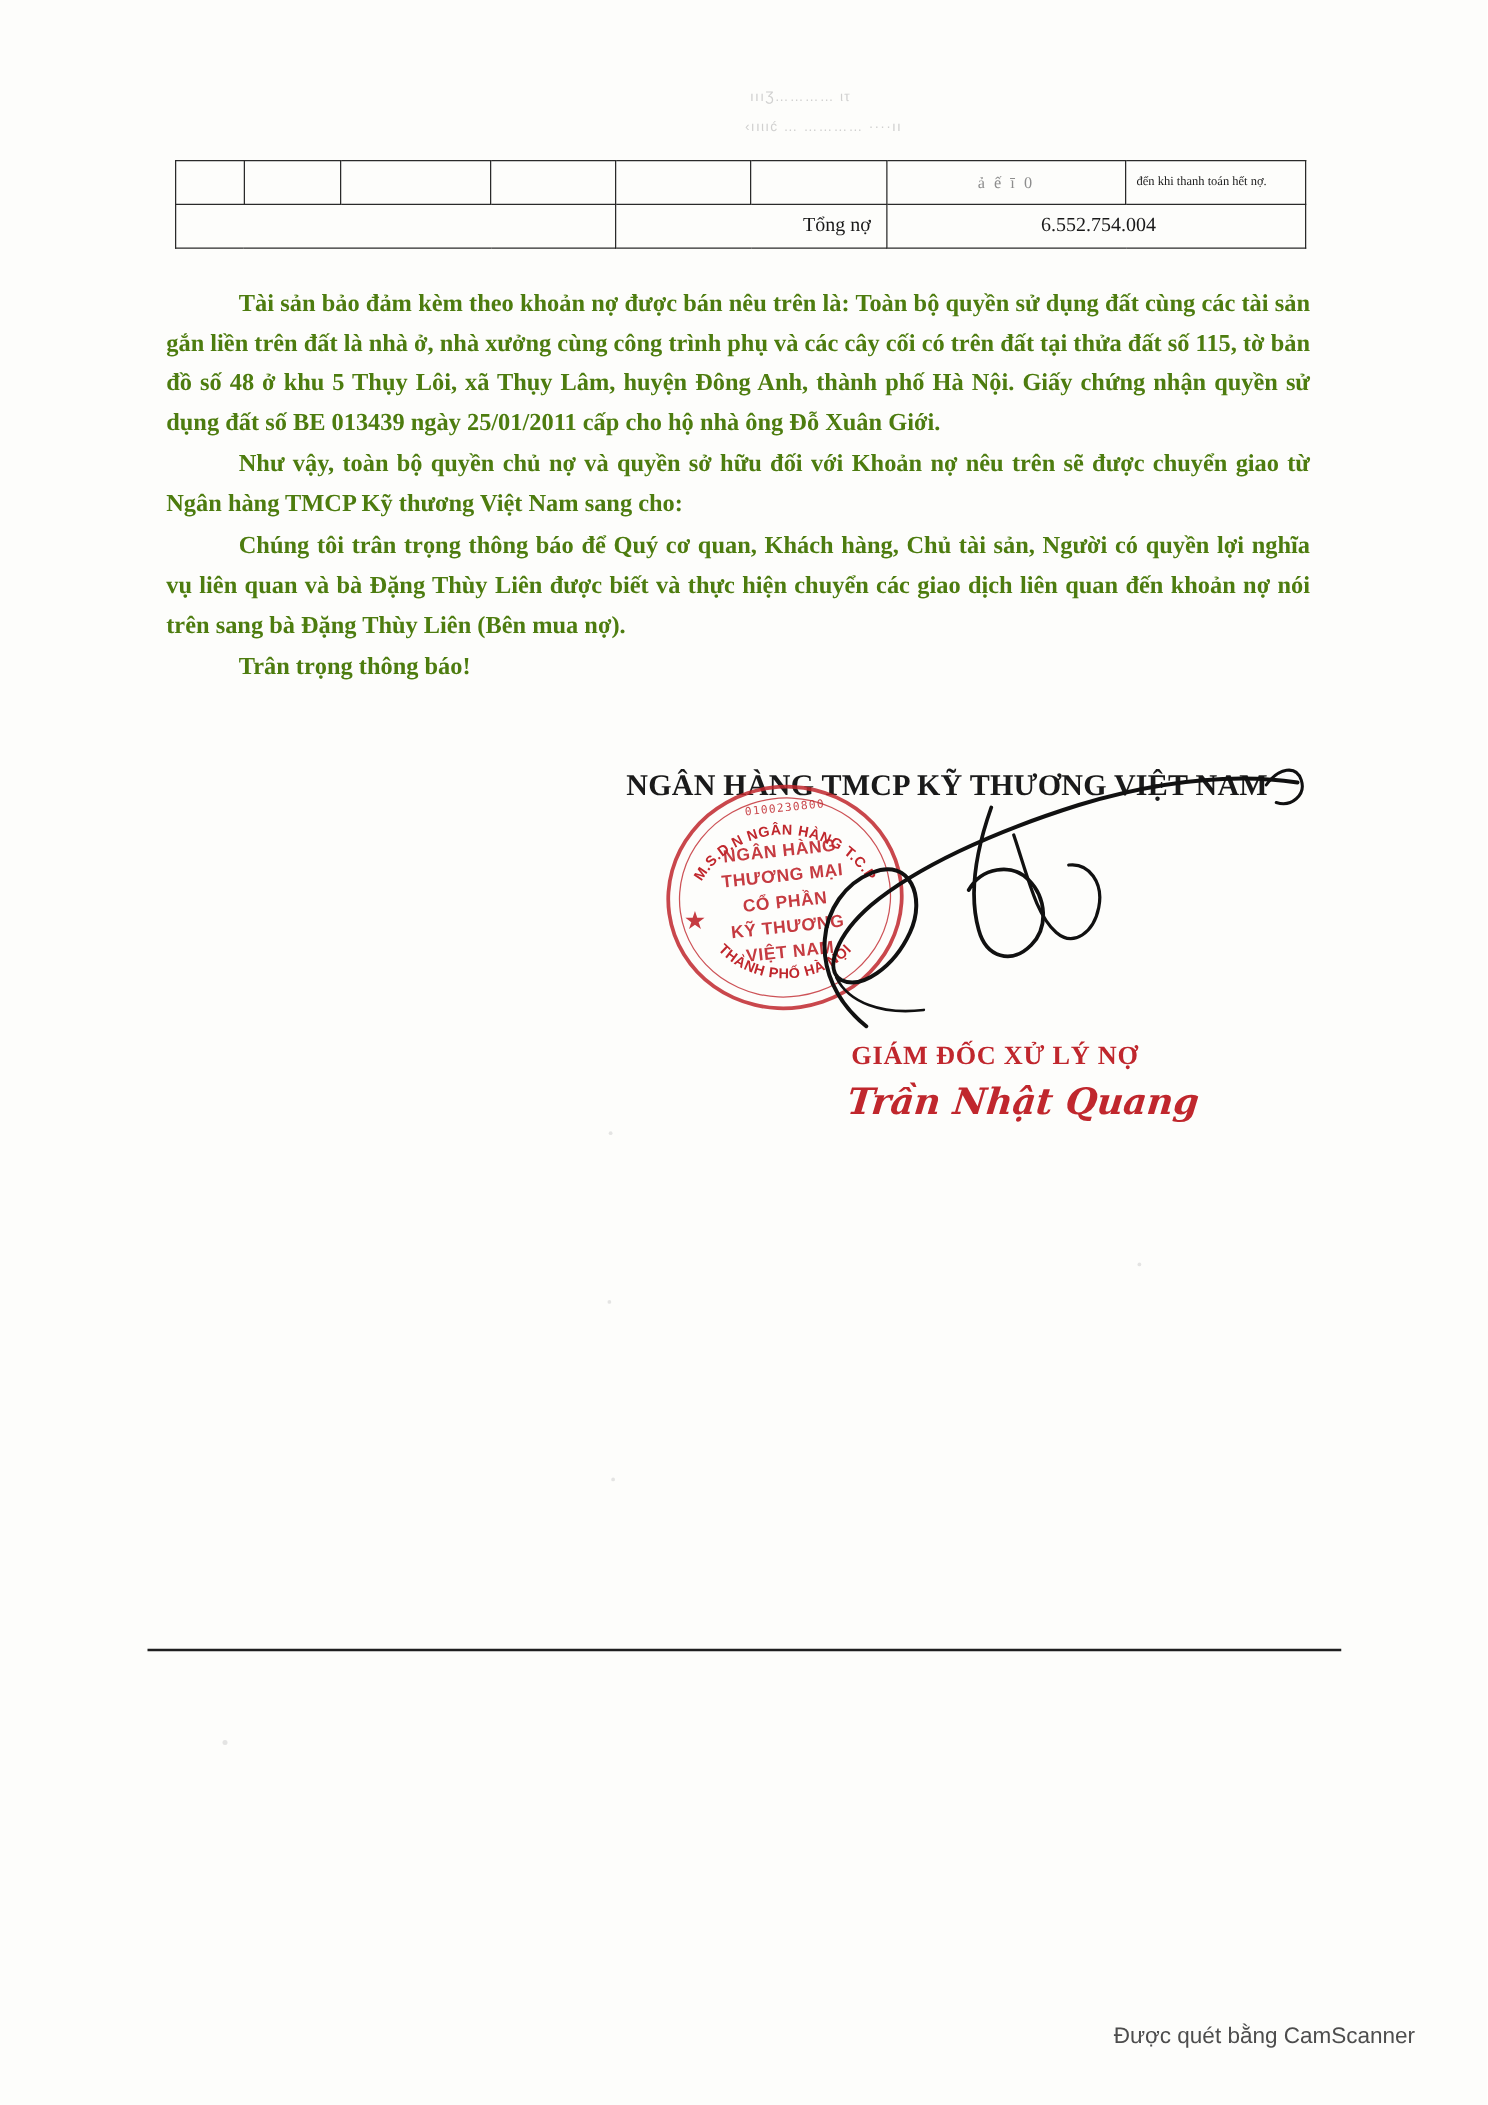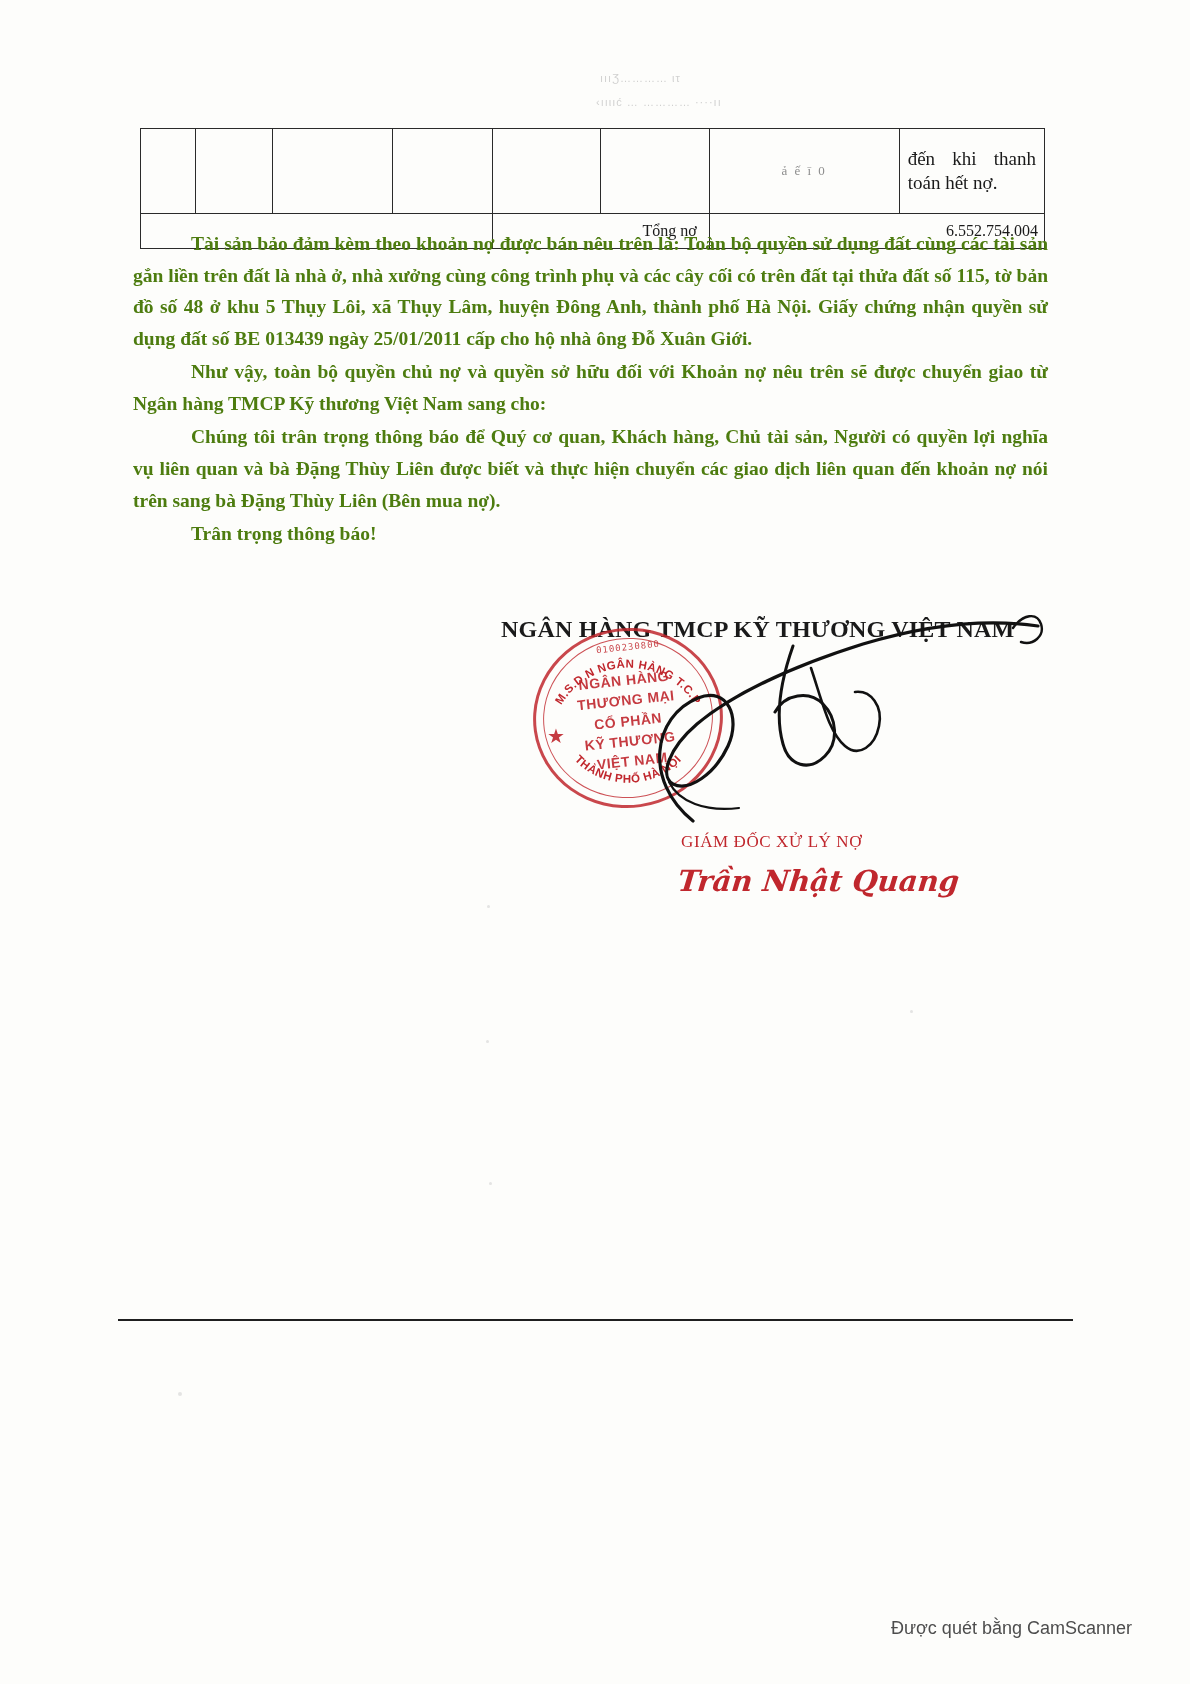--- a/index.html
+++ b/index.html
@@ -44,42 +44,42 @@
     font-family: "Liberation Serif", serif;
     font-size: 15px;
   }
   #debt-table td {
     border: 1.6px solid #2a2a2a;
     height: 30px;
     padding: 2px 6px;
     vertical-align: middle;
   }
   .cell-note {
-    font-size: 19px;
+    font-size: 10px;
     line-height: 1.25;
     text-align: justify;
-    padding: 18px 8px !important;
+    padding: 2px 8px !important;
   }
   .cell-faint {
     color: #8d8d8d;
     font-size: 13px;
     text-align: center;
     letter-spacing: 2px;
     border-radius: 10px;
   }
   .row-total td {
     height: 30px;
   }
   .total-label {
     text-align: right;
     padding-right: 12px !important;
     font-size: 16px;
   }
   .total-value {
-    text-align: right;
+    text-align: center;
     padding-left: 10px !important;
     font-size: 16px;
   }
 
   
   #body-text {
     position: absolute;
     left: 133px;
     top: 228px;
     width: 915px;
@@ -109,22 +109,22 @@
     top: 0px;
     font-size: 24px;
     font-weight: 700;
     letter-spacing: .2px;
     white-space: nowrap;
   }
   #title-line {
     position: absolute;
     left: 548px;
     top: 216px;
-    font-size: 17px;
-    font-weight: 400;
+    font-size: 21px;
+    font-weight: 700;
     color: #c0272d;
     letter-spacing: .6px;
     white-space: nowrap;
   }
   #signer-name {
     position: absolute;
     left: 545px;
     top: 248px;
     font-size: 29px;
     color: #c0272d;

